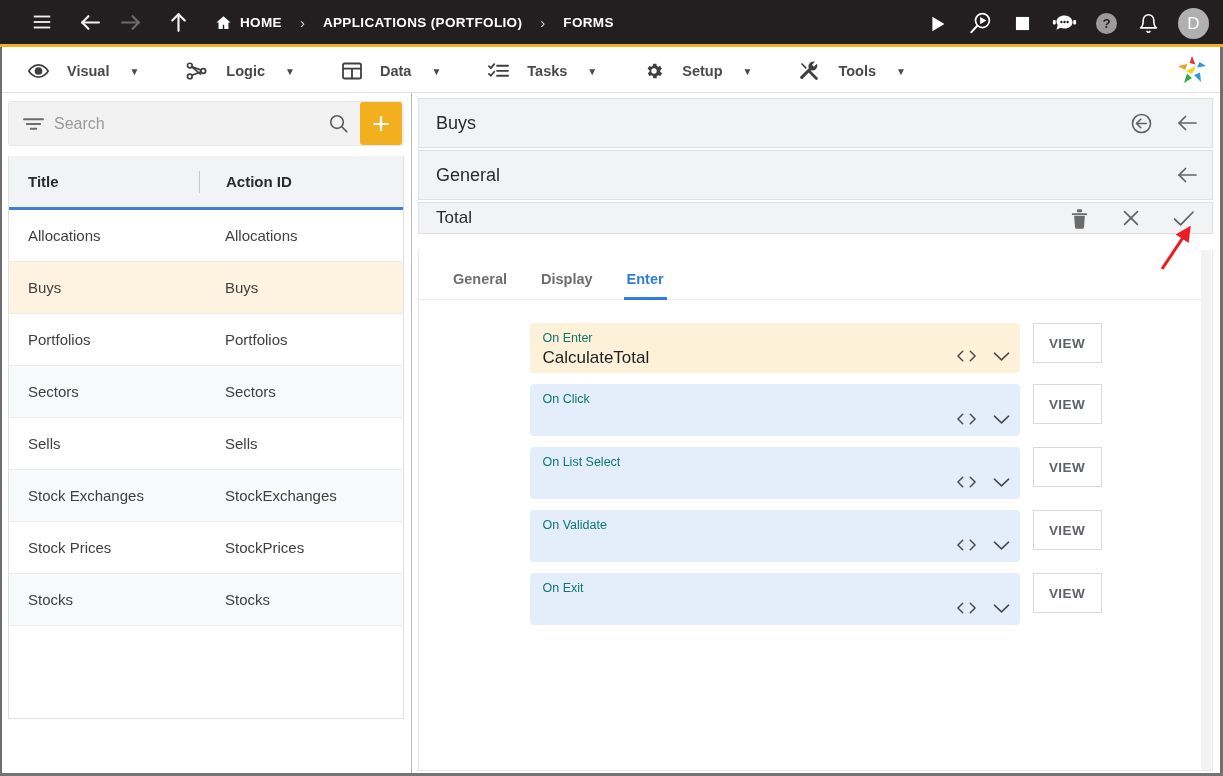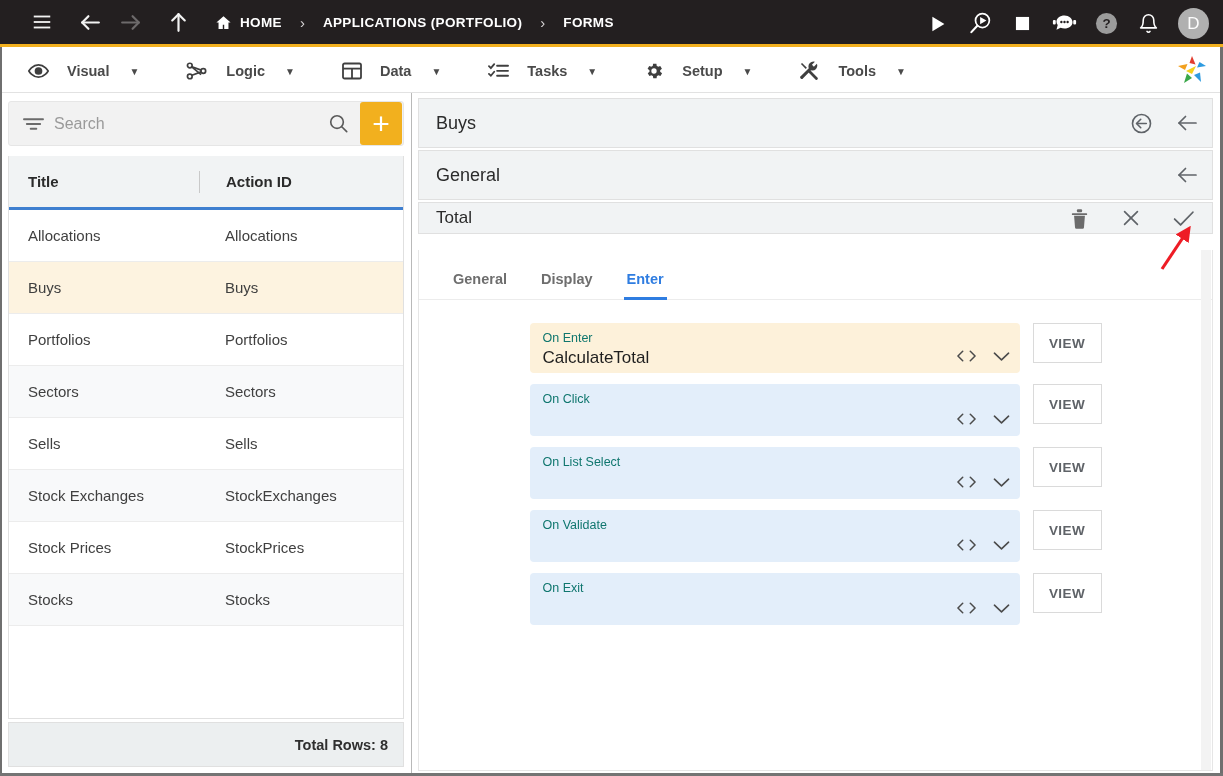--- a/index.html
+++ b/index.html
@@ -468,23 +468,20 @@
       <div class="row odd">
         <div class="cell-title">Stock Prices</div>
         <div class="cell-action">StockPrices</div>
       </div>
       <div class="row even">
         <div class="cell-title">Stocks</div>
         <div class="cell-action">Stocks</div>
       </div>
     </div>
 
-    <div class="statusbar">
-      <span>Total Rows: 8</span>
-    </div>
   </div>
 
   <div class="mainpanel">
 
     <div class="panel-card card-l1">
       <div class="card-title">Buys</div>
       <div class="card-actions">
         <div class="ic-btn">
           <svg width="23" height="23" viewBox="0 0 24 24" fill="none" stroke="currentColor" stroke-width="1.7" stroke-linecap="round" stroke-linejoin="round">
             <circle cx="12" cy="12" r="9.4"></circle>

